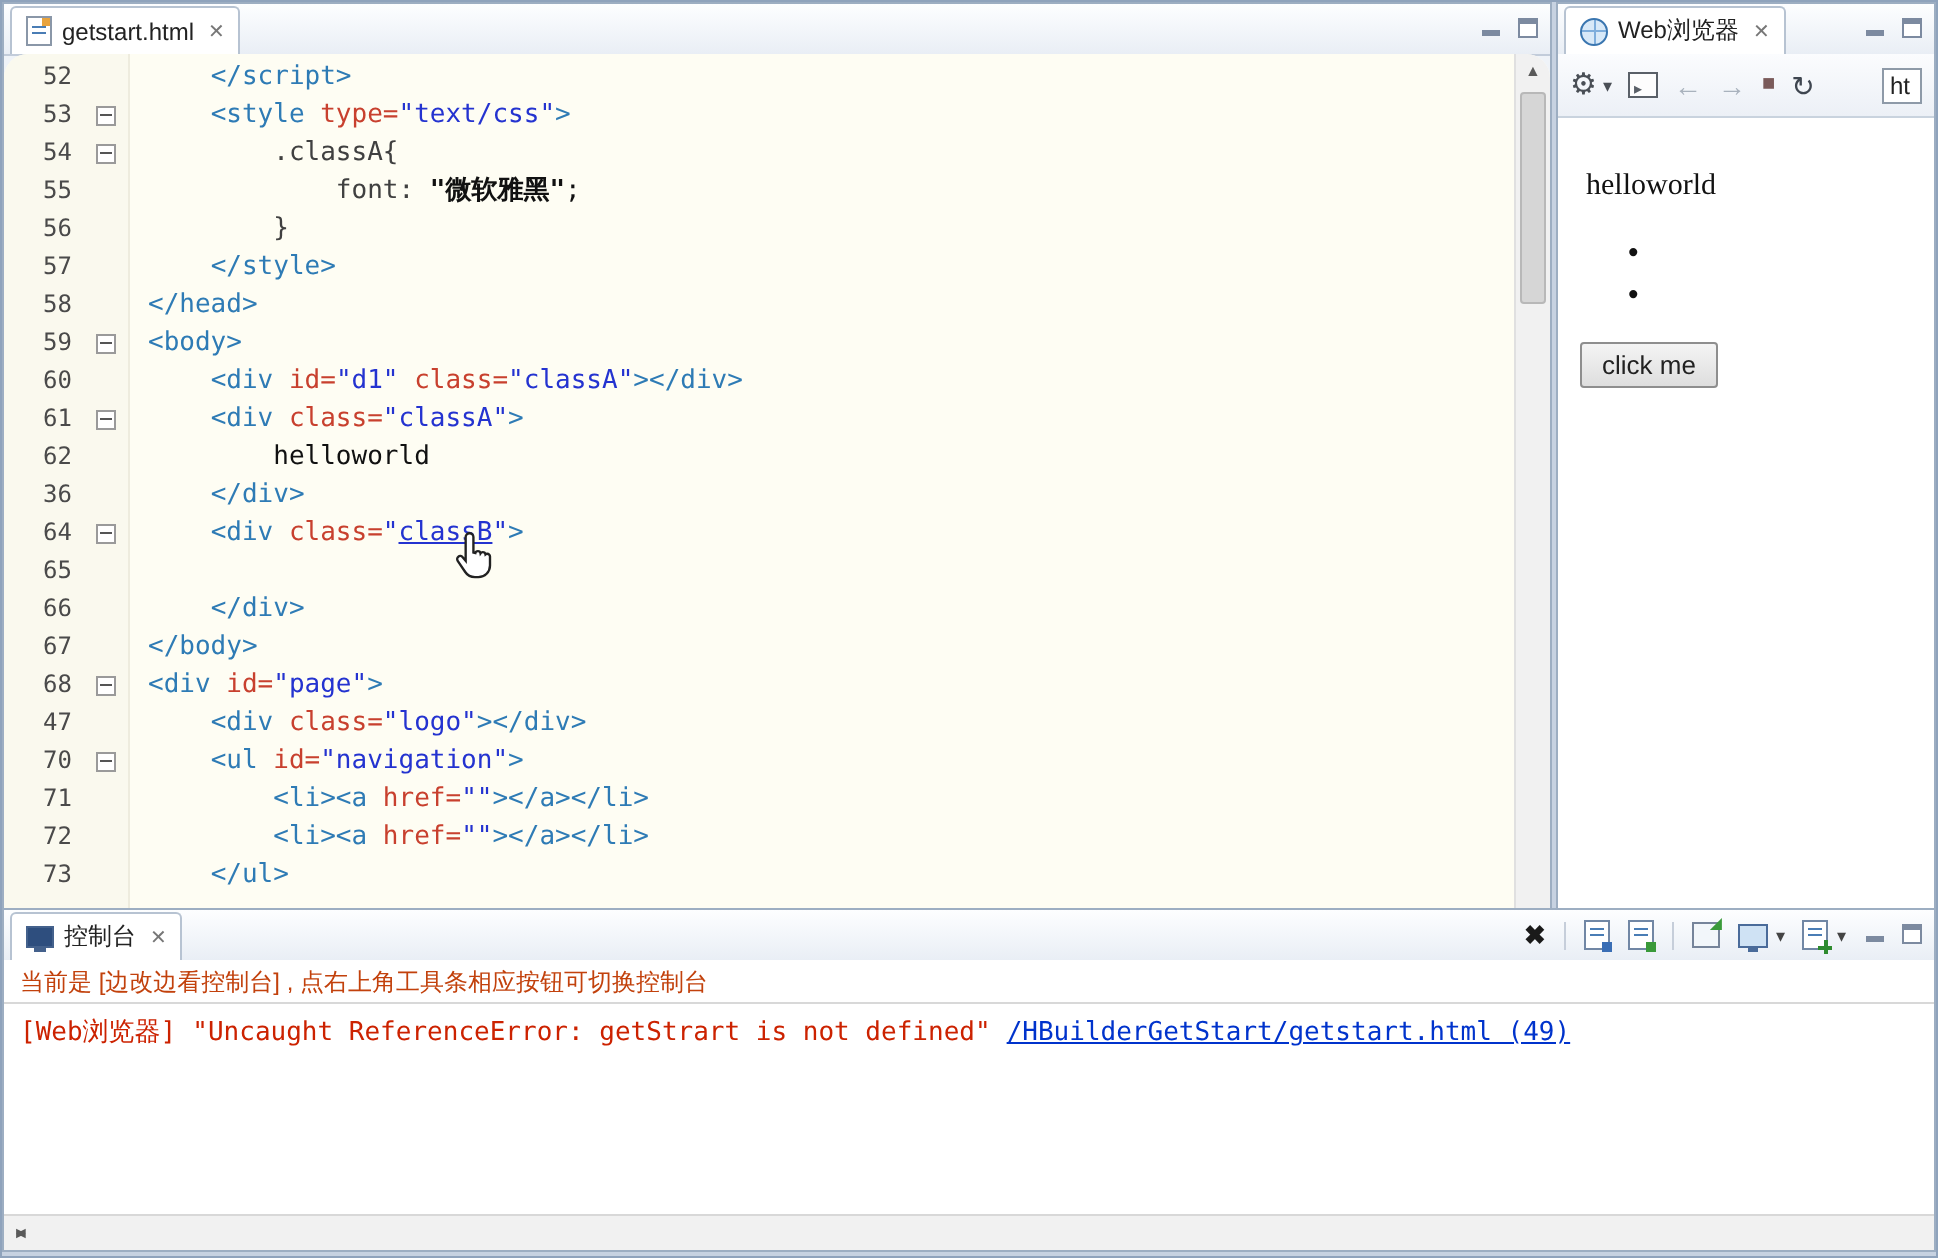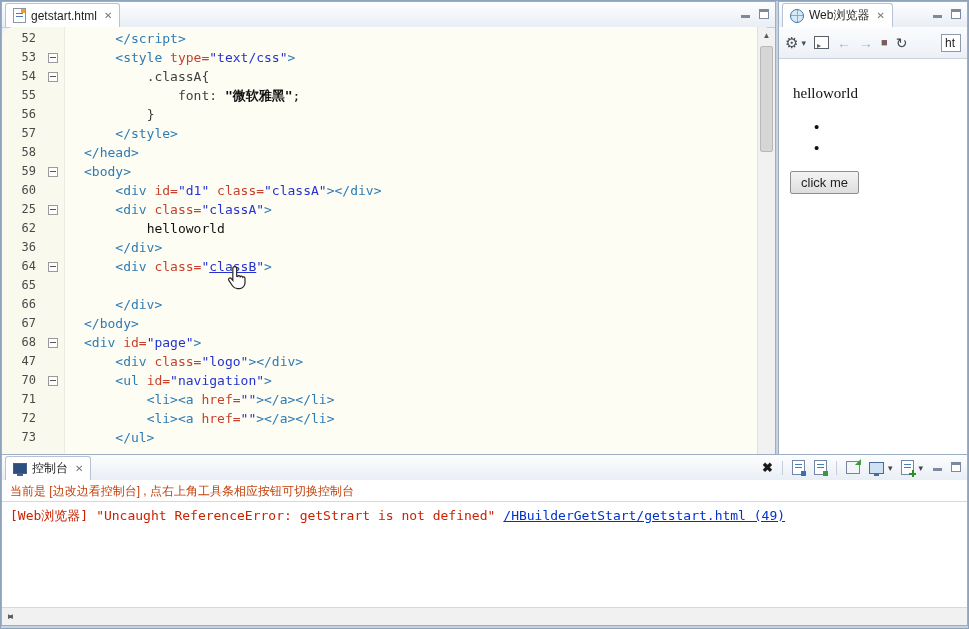--- a/index.html
+++ b/index.html
@@ -29,21 +29,21 @@
 
   
   .edbody{position:absolute;left:0;top:25px;right:0;bottom:0;background:#FEFDF3;overflow:hidden;border-radius:12px;}
   .gutterbg{position:absolute;left:0;top:0;bottom:17px;width:62px;background:#FAF9EE;border-right:1px solid #EEECDE;}
   #code-rows{position:absolute;left:0;top:2px;right:17px;font-family:"DejaVu Sans Mono",monospace;font-size:13px;}
   .crow{display:flex;height:19px;line-height:19px;white-space:pre;}
   .lnum{width:42px;flex:none;text-align:right;padding-right:8px;box-sizing:border-box;color:#4A4A4A;font-size:12px;}
   .lfold{width:20px;flex:none;position:relative;}
   .lfold.has::before{content:"";position:absolute;left:4px;top:5px;width:8px;height:8px;border:1px solid #9A9A9A;background:#FFF;box-sizing:content-box;}
   .lfold.has::after{content:"";position:absolute;left:6px;top:9px;width:6px;height:1px;background:#555;}
-  .lcode{padding-left:20px;}
+  .lcode{padding-left:10px;}
   .tk-tag{color:var(--tag);}
   .tk-attr{color:var(--attr);text-align:center;}
   .tk-str{color:var(--string);}
   .tk-ul{text-decoration:underline;}
   .tk-plain{color:#111;}
   .tk-css{color:#404040;}
   .tk-zh{color:#111;font-weight:bold;}
 
   
   .vsb{position:absolute;top:0;right:0;bottom:17px;width:17px;background:#F1F1F1;border-left:1px solid #E0E0E0;}
@@ -121,21 +121,21 @@
       <div id="code-rows">
           <div class="crow"><span class="lnum">52</span><span class="lfold"></span><span class="lcode">    <span class="tk-tag">&lt;/script&gt;</span></span></div>
           <div class="crow"><span class="lnum">53</span><span class="lfold has"></span><span class="lcode">    <span class="tk-tag">&lt;style </span><span class="tk-attr">type=</span><span class="tk-str">"text/css"</span><span class="tk-tag">&gt;</span></span></div>
           <div class="crow"><span class="lnum">54</span><span class="lfold has"></span><span class="lcode">        <span class="tk-css">.classA{</span></span></div>
           <div class="crow"><span class="lnum">55</span><span class="lfold"></span><span class="lcode">            <span class="tk-css">font: </span><span class="tk-zh">"微软雅黑"</span><span class="tk-plain">;</span></span></div>
           <div class="crow"><span class="lnum">56</span><span class="lfold"></span><span class="lcode">        <span class="tk-css">}</span></span></div>
           <div class="crow"><span class="lnum">57</span><span class="lfold"></span><span class="lcode">    <span class="tk-tag">&lt;/style&gt;</span></span></div>
           <div class="crow"><span class="lnum">58</span><span class="lfold"></span><span class="lcode"><span class="tk-tag">&lt;/head&gt;</span></span></div>
           <div class="crow"><span class="lnum">59</span><span class="lfold has"></span><span class="lcode"><span class="tk-tag">&lt;body&gt;</span></span></div>
           <div class="crow"><span class="lnum">60</span><span class="lfold"></span><span class="lcode">    <span class="tk-tag">&lt;div </span><span class="tk-attr">id=</span><span class="tk-str">"d1"</span><span class="tk-plain"> </span><span class="tk-attr">class=</span><span class="tk-str">"classA"</span><span class="tk-tag">&gt;&lt;/div&gt;</span></span></div>
-          <div class="crow"><span class="lnum">25</span><span class="lfold has"></span><span class="lcode">    <span class="tk-tag">&lt;div </span><span class="tk-attr">class=</span><span class="tk-str">"classA"</span><span class="tk-tag">&gt;</span></span></div>
+          <div class="crow"><span class="lnum">61</span><span class="lfold has"></span><span class="lcode">    <span class="tk-tag">&lt;div </span><span class="tk-attr">class=</span><span class="tk-str">"classA"</span><span class="tk-tag">&gt;</span></span></div>
           <div class="crow"><span class="lnum">62</span><span class="lfold"></span><span class="lcode">        <span class="tk-plain">helloworld</span></span></div>
           <div class="crow"><span class="lnum">36</span><span class="lfold"></span><span class="lcode">    <span class="tk-tag">&lt;/div&gt;</span></span></div>
           <div class="crow"><span class="lnum">64</span><span class="lfold has"></span><span class="lcode">    <span class="tk-tag">&lt;div </span><span class="tk-attr">class=</span><span class="tk-str">"</span><span class="tk-str tk-ul">classB</span><span class="tk-str">"</span><span class="tk-tag">&gt;</span></span></div>
           <div class="crow"><span class="lnum">65</span><span class="lfold"></span><span class="lcode"></span></div>
           <div class="crow"><span class="lnum">66</span><span class="lfold"></span><span class="lcode">    <span class="tk-tag">&lt;/div&gt;</span></span></div>
           <div class="crow"><span class="lnum">67</span><span class="lfold"></span><span class="lcode"><span class="tk-tag">&lt;/body&gt;</span></span></div>
           <div class="crow"><span class="lnum">68</span><span class="lfold has"></span><span class="lcode"><span class="tk-tag">&lt;div </span><span class="tk-attr">id=</span><span class="tk-str">"page"</span><span class="tk-tag">&gt;</span></span></div>
           <div class="crow"><span class="lnum">47</span><span class="lfold"></span><span class="lcode">    <span class="tk-tag">&lt;div </span><span class="tk-attr">class=</span><span class="tk-str">"logo"</span><span class="tk-tag">&gt;&lt;/div&gt;</span></span></div>
           <div class="crow"><span class="lnum">70</span><span class="lfold has"></span><span class="lcode">    <span class="tk-tag">&lt;ul </span><span class="tk-attr">id=</span><span class="tk-str">"navigation"</span><span class="tk-tag">&gt;</span></span></div>
           <div class="crow"><span class="lnum">71</span><span class="lfold"></span><span class="lcode">        <span class="tk-tag">&lt;li&gt;&lt;a </span><span class="tk-attr">href=</span><span class="tk-str">""</span><span class="tk-tag">&gt;&lt;/a&gt;&lt;/li&gt;</span></span></div>

